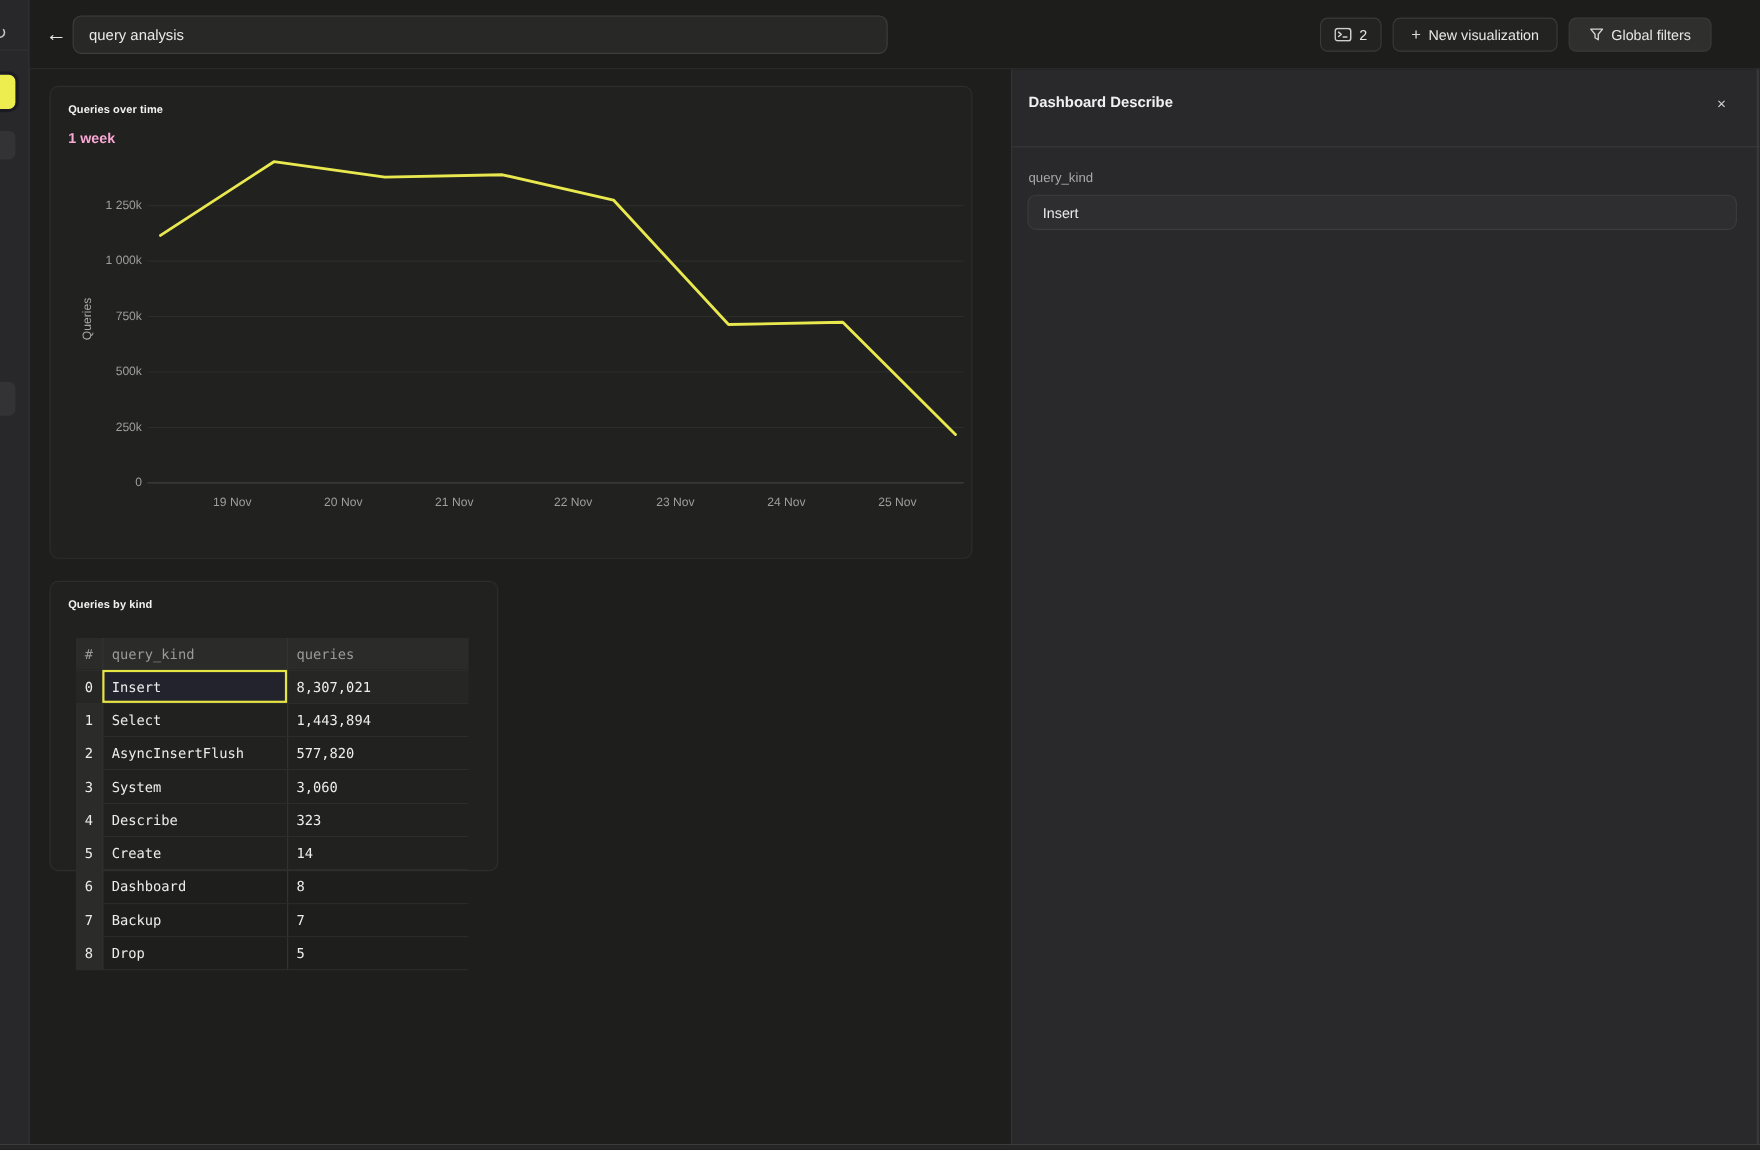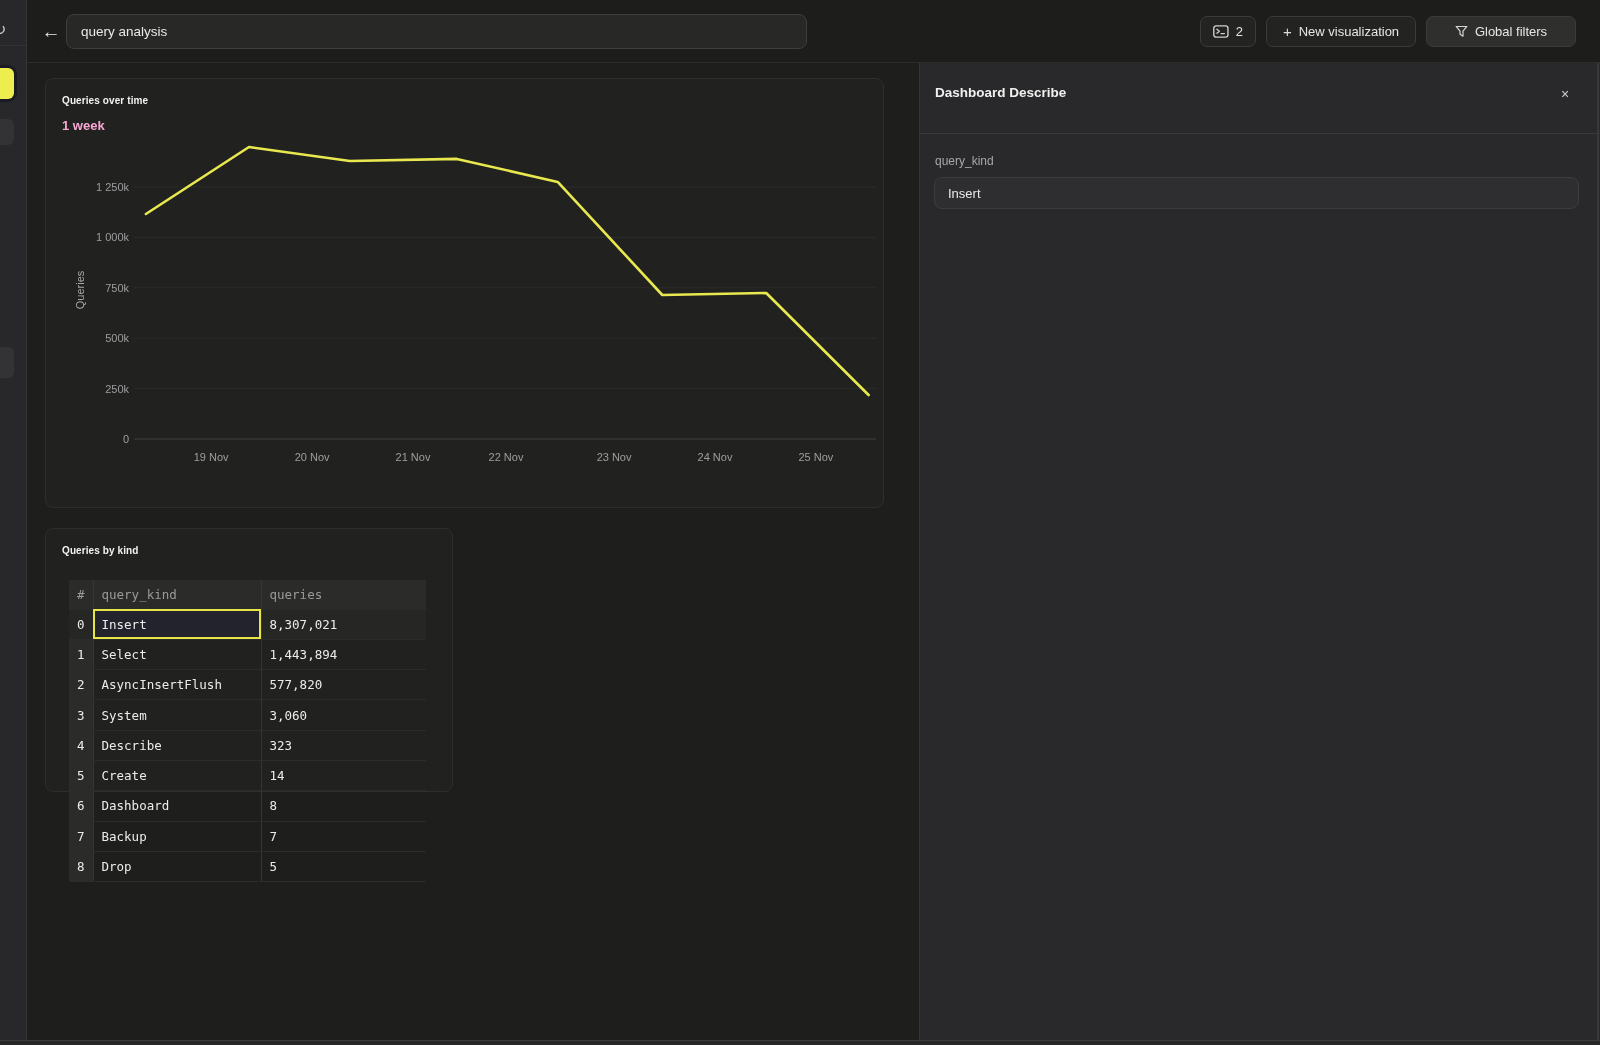--- a/index.html
+++ b/index.html
@@ -16,21 +16,21 @@
                  background:#282827; border:1px solid #3e3e3d; border-radius:8px;
                  color:#e9e9e9; font-size:13.5px; padding:0 14px; outline:none;
                  font-family:"Liberation Sans", sans-serif; }
   .tb-btn { position:absolute; top:16px; height:31px; background:#232322;
             border:1px solid #3b3b3a; border-radius:7px; color:#e6e6e6;
             font-size:13px; display:flex; align-items:center; justify-content:center;
             gap:7px; cursor:pointer; padding:0 12px; }
   .tb-btn svg { display:block; }
   .btn-console { left:1173px; width:56px; }
   .btn-newviz  { left:1239px; width:150px; }
-  .btn-filters { left:1399px; width:150px; background:#2f2f2e; }
+  .btn-filters { left:1399px; width:130px; background:#2f2f2e; }
   .plus-glyph { font-size:15px; color:#dcdcdc; line-height:1; }
 
   
   .left-strip { position:absolute; left:0; top:0; width:27px; height:1040px;
                 background:#28282a; border-right:1px solid #343436; overflow:hidden; }
   .strip-divider { position:absolute; left:0; top:45px; width:27px; height:1px; background:#333335; }
   .refresh-ico { position:absolute; left:-7px; top:20px; color:#c8c8c8; font-size:16px; }
   .thumb { position:absolute; left:-10px; width:24px; border-radius:6px; background:#333335; }
   .thumb.selected { top:68px; height:31px; box-shadow:0 0 0 3px #1a1a22; }
   .thumb.t2 { top:119px; height:26px; }
@@ -147,21 +147,21 @@
         <line x1="0" x2="742" y1="197.18809201623816" y2="197.18809201623816" stroke="#2c2c2a" stroke-width="1"></line>
         <line x1="0" x2="742" y1="146.7821380243572" y2="146.7821380243572" stroke="#2c2c2a" stroke-width="1"></line>
         <line x1="0" x2="742" y1="96.37618403247633" y2="96.37618403247633" stroke="#2c2c2a" stroke-width="1"></line>
         <line x1="0" x2="742" y1="45.9702300405954" y2="45.9702300405954" stroke="#2c2c2a" stroke-width="1"></line>
         <polyline points="11.9,73.0 115.0,6.0 215.9,20.0 322.8,17.9 423.7,40.9 528.3,154.0 632.2,152.0 734.6,254.0" fill="none" stroke="#e9e94f" stroke-width="2.6" stroke-linejoin="round" stroke-linecap="round"></polyline>
       </svg>
     <div class="x-ticks" id="x-ticks">
         <div style="left: 37.168px;">19 Nov</div>
         <div style="left: 138.08px;">20 Nov</div>
         <div style="left: 238.992px;">21 Nov</div>
-        <div style="left: 332px;">22 Nov</div>
+        <div style="left: 347px;">22 Nov</div>
         <div style="left: 440.074px;">23 Nov</div>
         <div style="left: 540.986px;">24 Nov</div>
         <div style="left: 641.898px;">25 Nov</div>
       </div>
   </div>
 
   <div class="card table-card">
     <div class="card-title">Queries by kind</div>
     <table class="data-table" id="data-table">
       <colgroup>

